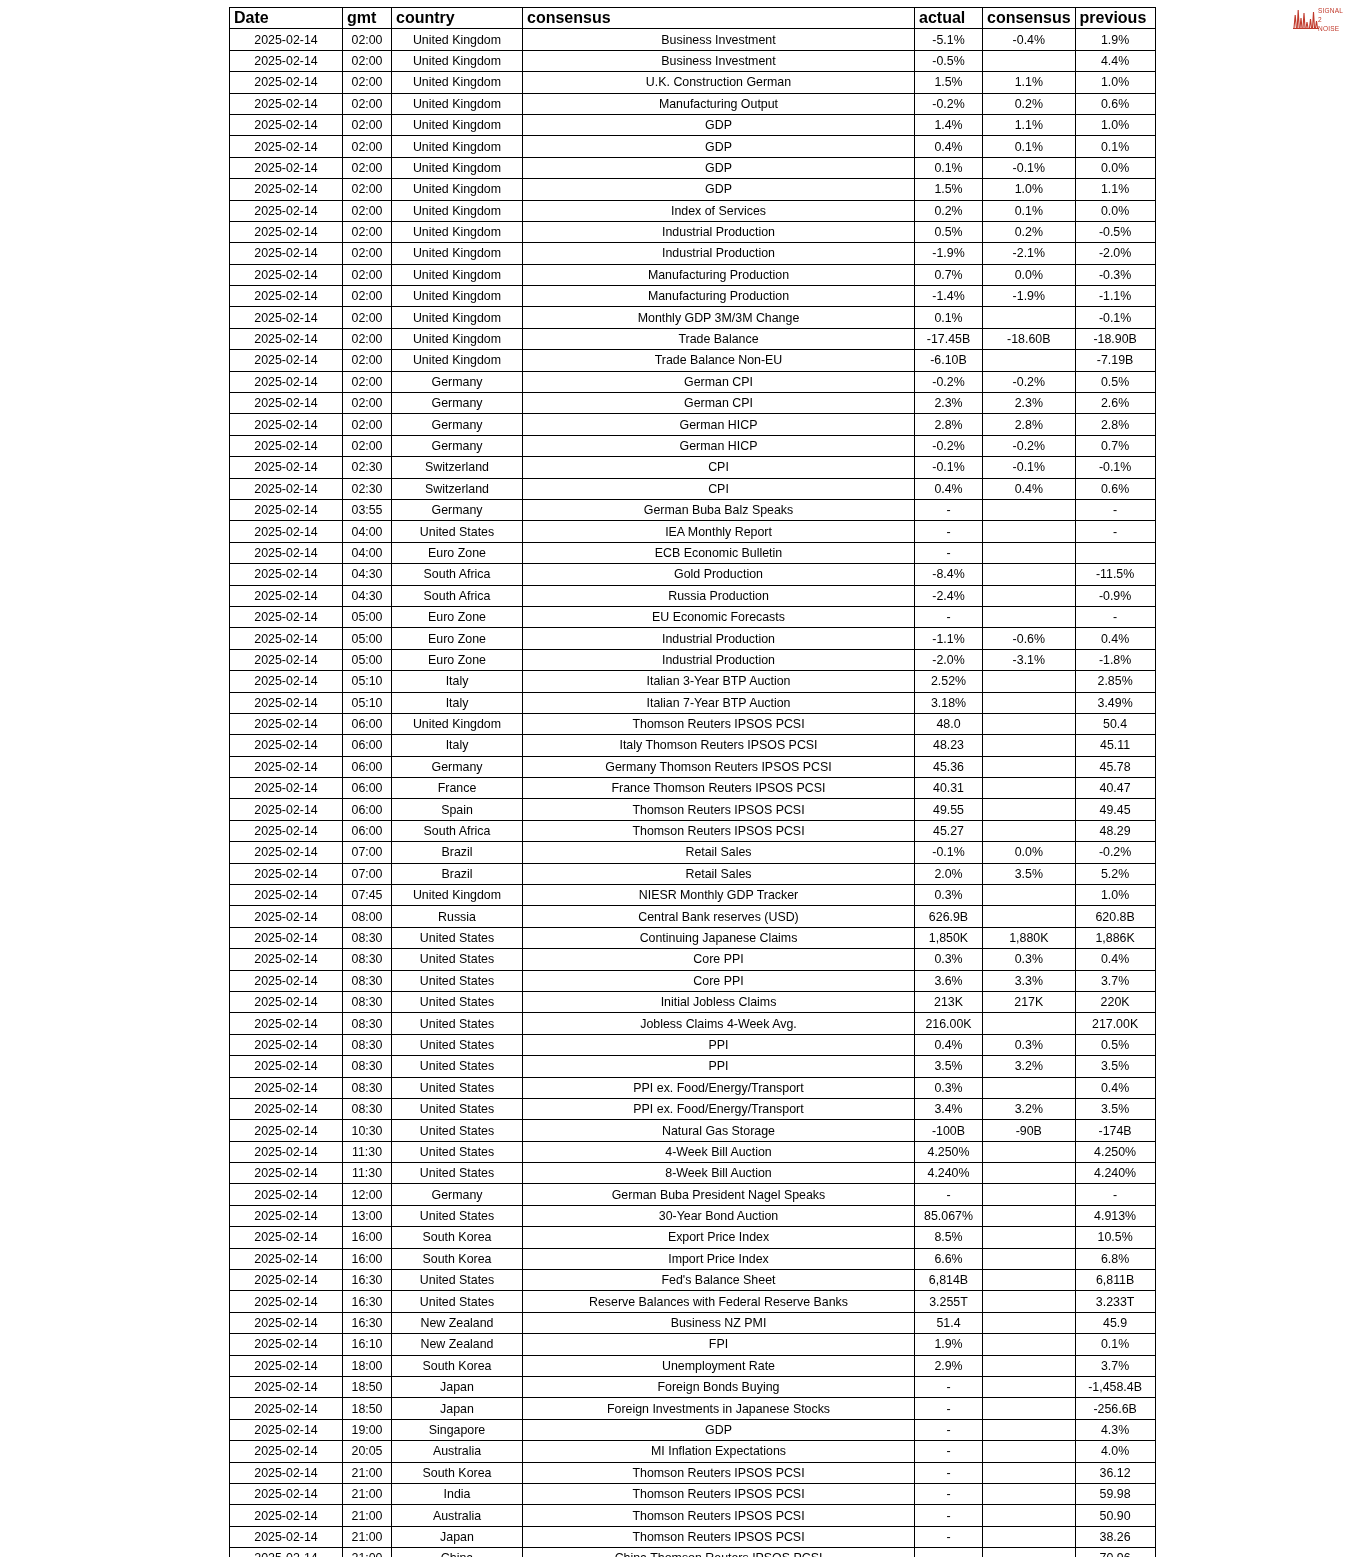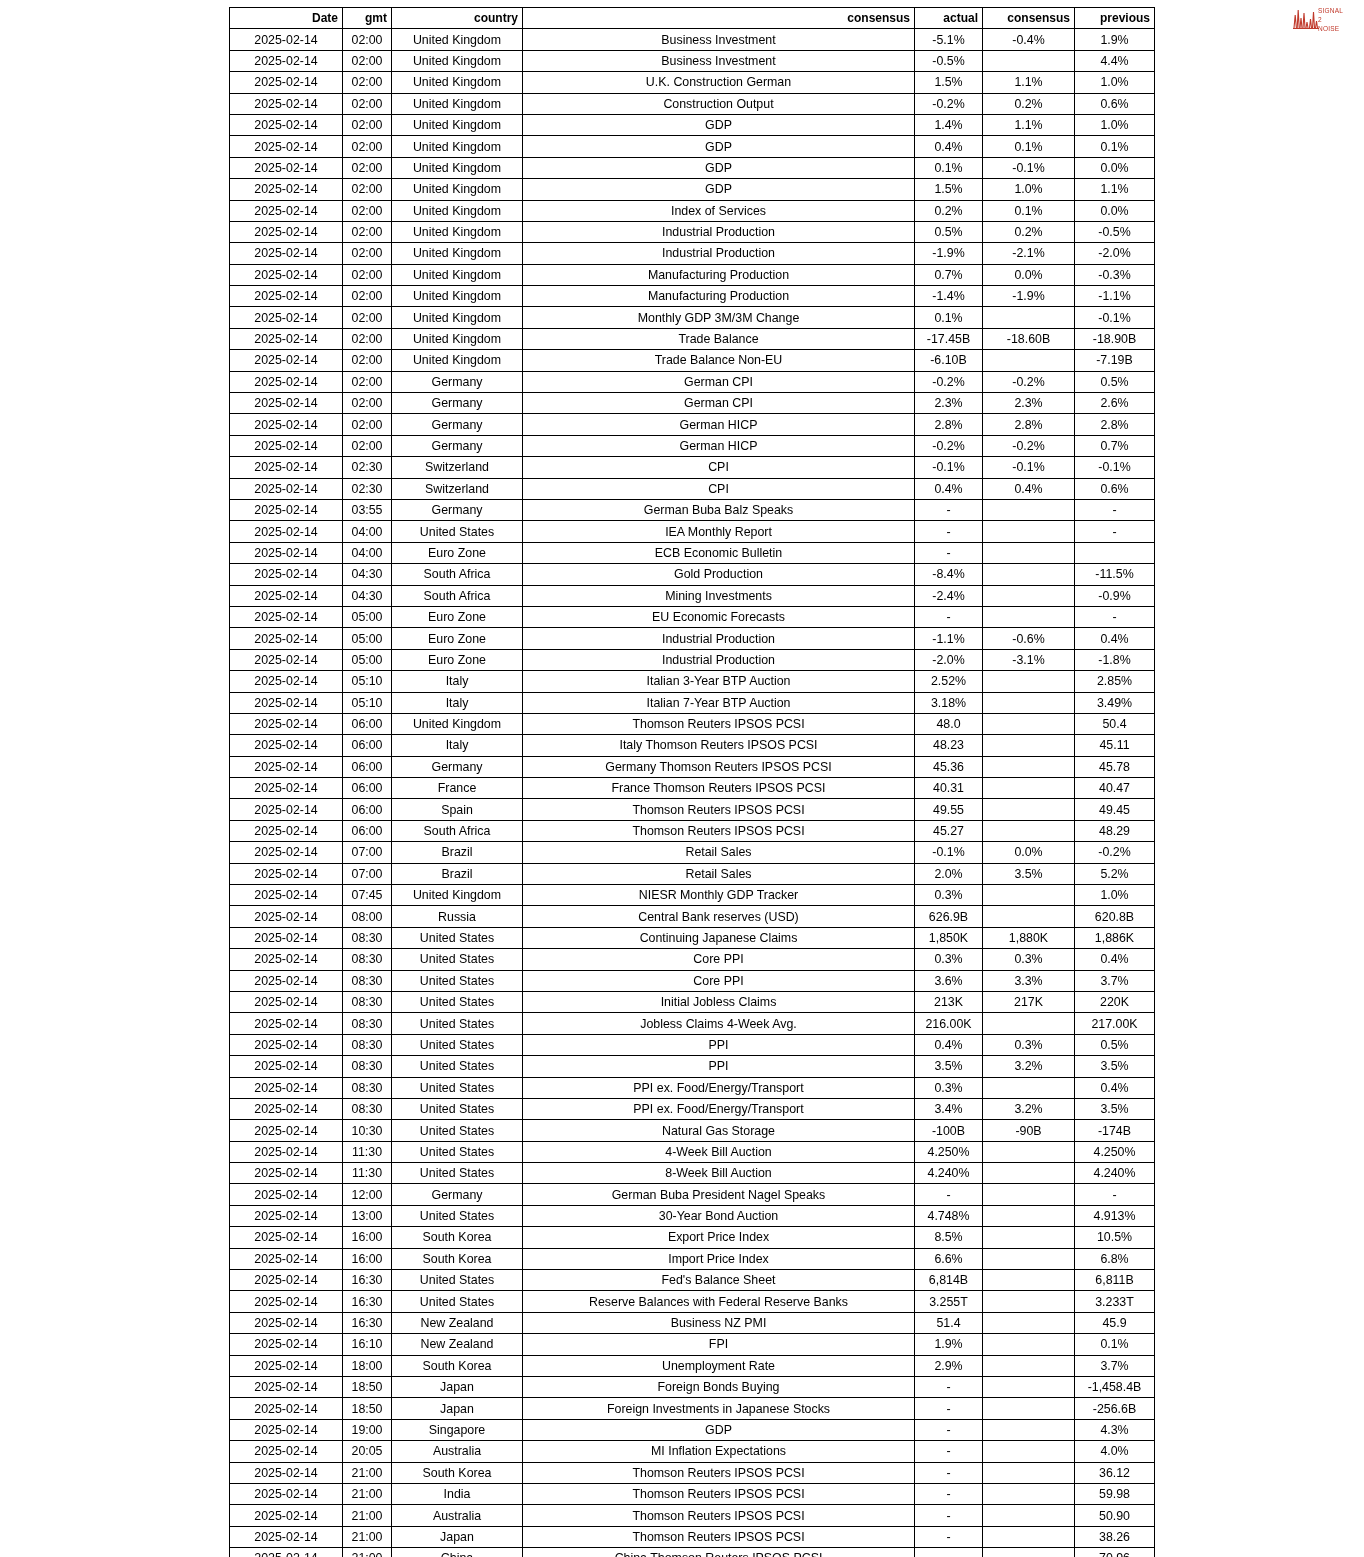--- a/index.html
+++ b/index.html
@@ -32,22 +32,22 @@
   table.econ th, table.econ td {
     border: 1px solid #000000;
     padding: 2px 4px;
     height: 16.4px;
     line-height: 14px;
     white-space: nowrap;
     background: #ffffff;
   }
   table.econ th {
     font-weight: bold;
-    text-align: right;
-    font-size: 12px;
+    text-align: left;
+    font-size: 16px;
   }
   
   col.c-date { width: 113px; }
   col.c-gmt { width: 49px; }
   col.c-country { width: 131px; }
   col.c-event { width: 392px; }
   col.c-actual { width: 68px; }
   col.c-consensus { width: 92px; }
   col.c-previous { width: 80px; }
 
@@ -154,21 +154,21 @@
             <td class="country">United Kingdom</td>
             <td class="event">U.K. Construction German</td>
             <td class="actual">1.5%</td>
             <td class="consensus">1.1%</td>
             <td class="previous">1.0%</td>
           </tr>
           <tr>
             <td class="date">2025-02-14</td>
             <td class="gmt">02:00</td>
             <td class="country">United Kingdom</td>
-            <td class="event">Construction Output</td>
+            <td class="event">Manufacturing Output</td>
             <td class="actual">-0.2%</td>
             <td class="consensus">0.2%</td>
             <td class="previous">0.6%</td>
           </tr>
           <tr>
             <td class="date">2025-02-14</td>
             <td class="gmt">02:00</td>
             <td class="country">United Kingdom</td>
             <td class="event">GDP</td>
             <td class="actual">1.4%</td>
@@ -361,21 +361,21 @@
             <td class="country">South Africa</td>
             <td class="event">Gold Production</td>
             <td class="actual">-8.4%</td>
             <td class="consensus"></td>
             <td class="previous">-11.5%</td>
           </tr>
           <tr>
             <td class="date">2025-02-14</td>
             <td class="gmt">04:30</td>
             <td class="country">South Africa</td>
-            <td class="event">Mining Investments</td>
+            <td class="event">Russia Production</td>
             <td class="actual">-2.4%</td>
             <td class="consensus"></td>
             <td class="previous">-0.9%</td>
           </tr>
           <tr>
             <td class="date">2025-02-14</td>
             <td class="gmt">05:00</td>
             <td class="country">Euro Zone</td>
             <td class="event">EU Economic Forecasts</td>
             <td class="actual">-</td>
@@ -623,21 +623,21 @@
             <td class="event">German Buba President Nagel Speaks</td>
             <td class="actual">-</td>
             <td class="consensus"></td>
             <td class="previous">-</td>
           </tr>
           <tr>
             <td class="date">2025-02-14</td>
             <td class="gmt">13:00</td>
             <td class="country">United States</td>
             <td class="event">30-Year Bond Auction</td>
-            <td class="actual">4.748%</td>
+            <td class="actual">85.067%</td>
             <td class="consensus"></td>
             <td class="previous">4.913%</td>
           </tr>
           <tr>
             <td class="date">2025-02-14</td>
             <td class="gmt">16:00</td>
             <td class="country">South Korea</td>
             <td class="event">Export Price Index</td>
             <td class="actual">8.5%</td>
             <td class="consensus"></td>

